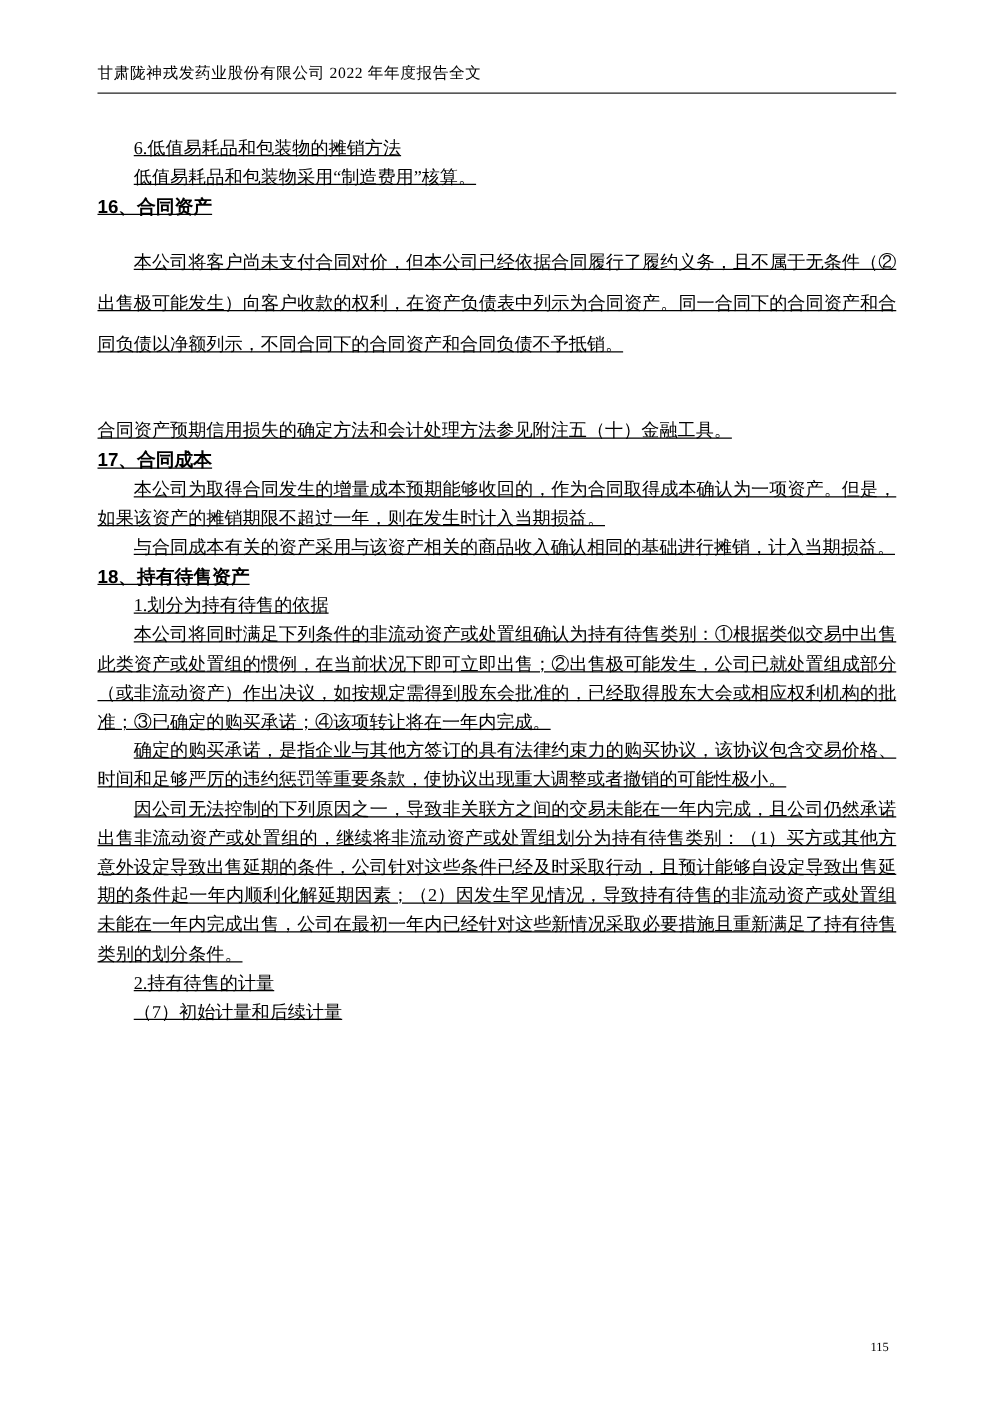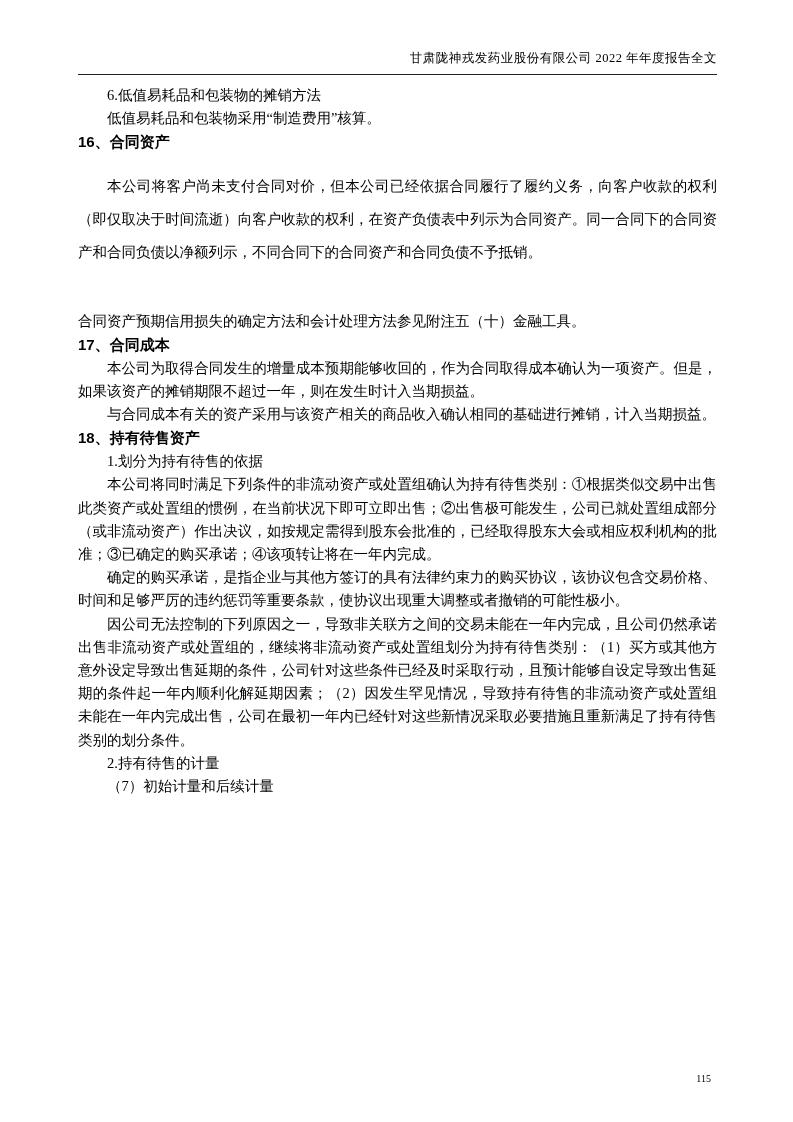--- a/index.html
+++ b/index.html
@@ -15,42 +15,43 @@
     font-family: "Liberation Serif", "DejaVu Serif", serif;
     color: #000000;
     overflow: hidden;
     box-sizing: border-box;
   }
   .doc-header {
     position: absolute;
     top: 50px;
     left: 78px;
     right: 76px;
-    text-align: right;
+    text-align: left;
     font-size: 12.5px;
     letter-spacing: 0.5px;
     white-space: nowrap;
   }
   .header-rule {
     position: absolute;
     top: 74px;
     left: 78px;
     right: 76px;
     border-top: 1.2px solid #222222;
     height: 0;
   }
   .content {
     position: absolute;
-    top: 84px;
+    top: 108px;
     left: 78px;
     width: 639px;
     font-size: 14.5px;
     line-height: 1.6;
     text-align: justify;
     text-justify: inter-ideograph;
+    text-decoration: underline;
   }
   .content > div {
     margin: 0;
   }
   .sub {
     text-indent: 2em;
     margin-top: 10px;
   }
   .sub.first {
     margin-top: 0;
@@ -88,21 +89,21 @@
 
   <div class="doc-header">甘肃陇神戎发药业股份有限公司 2022 年年度报告全文</div>
 
   <div class="header-rule"></div>
 
   <div class="content">
     <div class="sub first">6.低值易耗品和包装物的摊销方法</div>
     <div class="sub">低值易耗品和包装物采用“制造费用”核算。</div>
 
     <div class="h">16、合同资产</div>
-    <div class="p wide">本公司将客户尚未支付合同对价，但本公司已经依据合同履行了履约义务，向客户收款的权利（即仅取决于时间流逝）向客户收款的权利，在资产负债表中列示为合同资产。同一合同下的合同资产和合同负债以净额列示，不同合同下的合同资产和合同负债不予抵销。</div>
+    <div class="p wide">本公司将客户尚未支付合同对价，但本公司已经依据合同履行了履约义务，且不属于无条件（②出售极可能发生）向客户收款的权利，在资产负债表中列示为合同资产。同一合同下的合同资产和合同负债以净额列示，不同合同下的合同资产和合同负债不予抵销。</div>
     <div class="p noindent">合同资产预期信用损失的确定方法和会计处理方法参见附注五（十）金融工具。</div>
 
     <div class="h">17、合同成本</div>
     <div class="p">本公司为取得合同发生的增量成本预期能够收回的，作为合同取得成本确认为一项资产。但是，如果该资产的摊销期限不超过一年，则在发生时计入当期损益。</div>
     <div class="p">与合同成本有关的资产采用与该资产相关的商品收入确认相同的基础进行摊销，计入当期损益。</div>
 
     <div class="h">18、持有待售资产</div>
     <div class="sub">1.划分为持有待售的依据</div>
     <div class="p">本公司将同时满足下列条件的非流动资产或处置组确认为持有待售类别：①根据类似交易中出售此类资产或处置组的惯例，在当前状况下即可立即出售；②出售极可能发生，公司已就处置组成部分（或非流动资产）作出决议，如按规定需得到股东会批准的，已经取得股东大会或相应权利机构的批准；③已确定的购买承诺；④该项转让将在一年内完成。</div>
     <div class="p">确定的购买承诺，是指企业与其他方签订的具有法律约束力的购买协议，该协议包含交易价格、时间和足够严厉的违约惩罚等重要条款，使协议出现重大调整或者撤销的可能性极小。</div>

